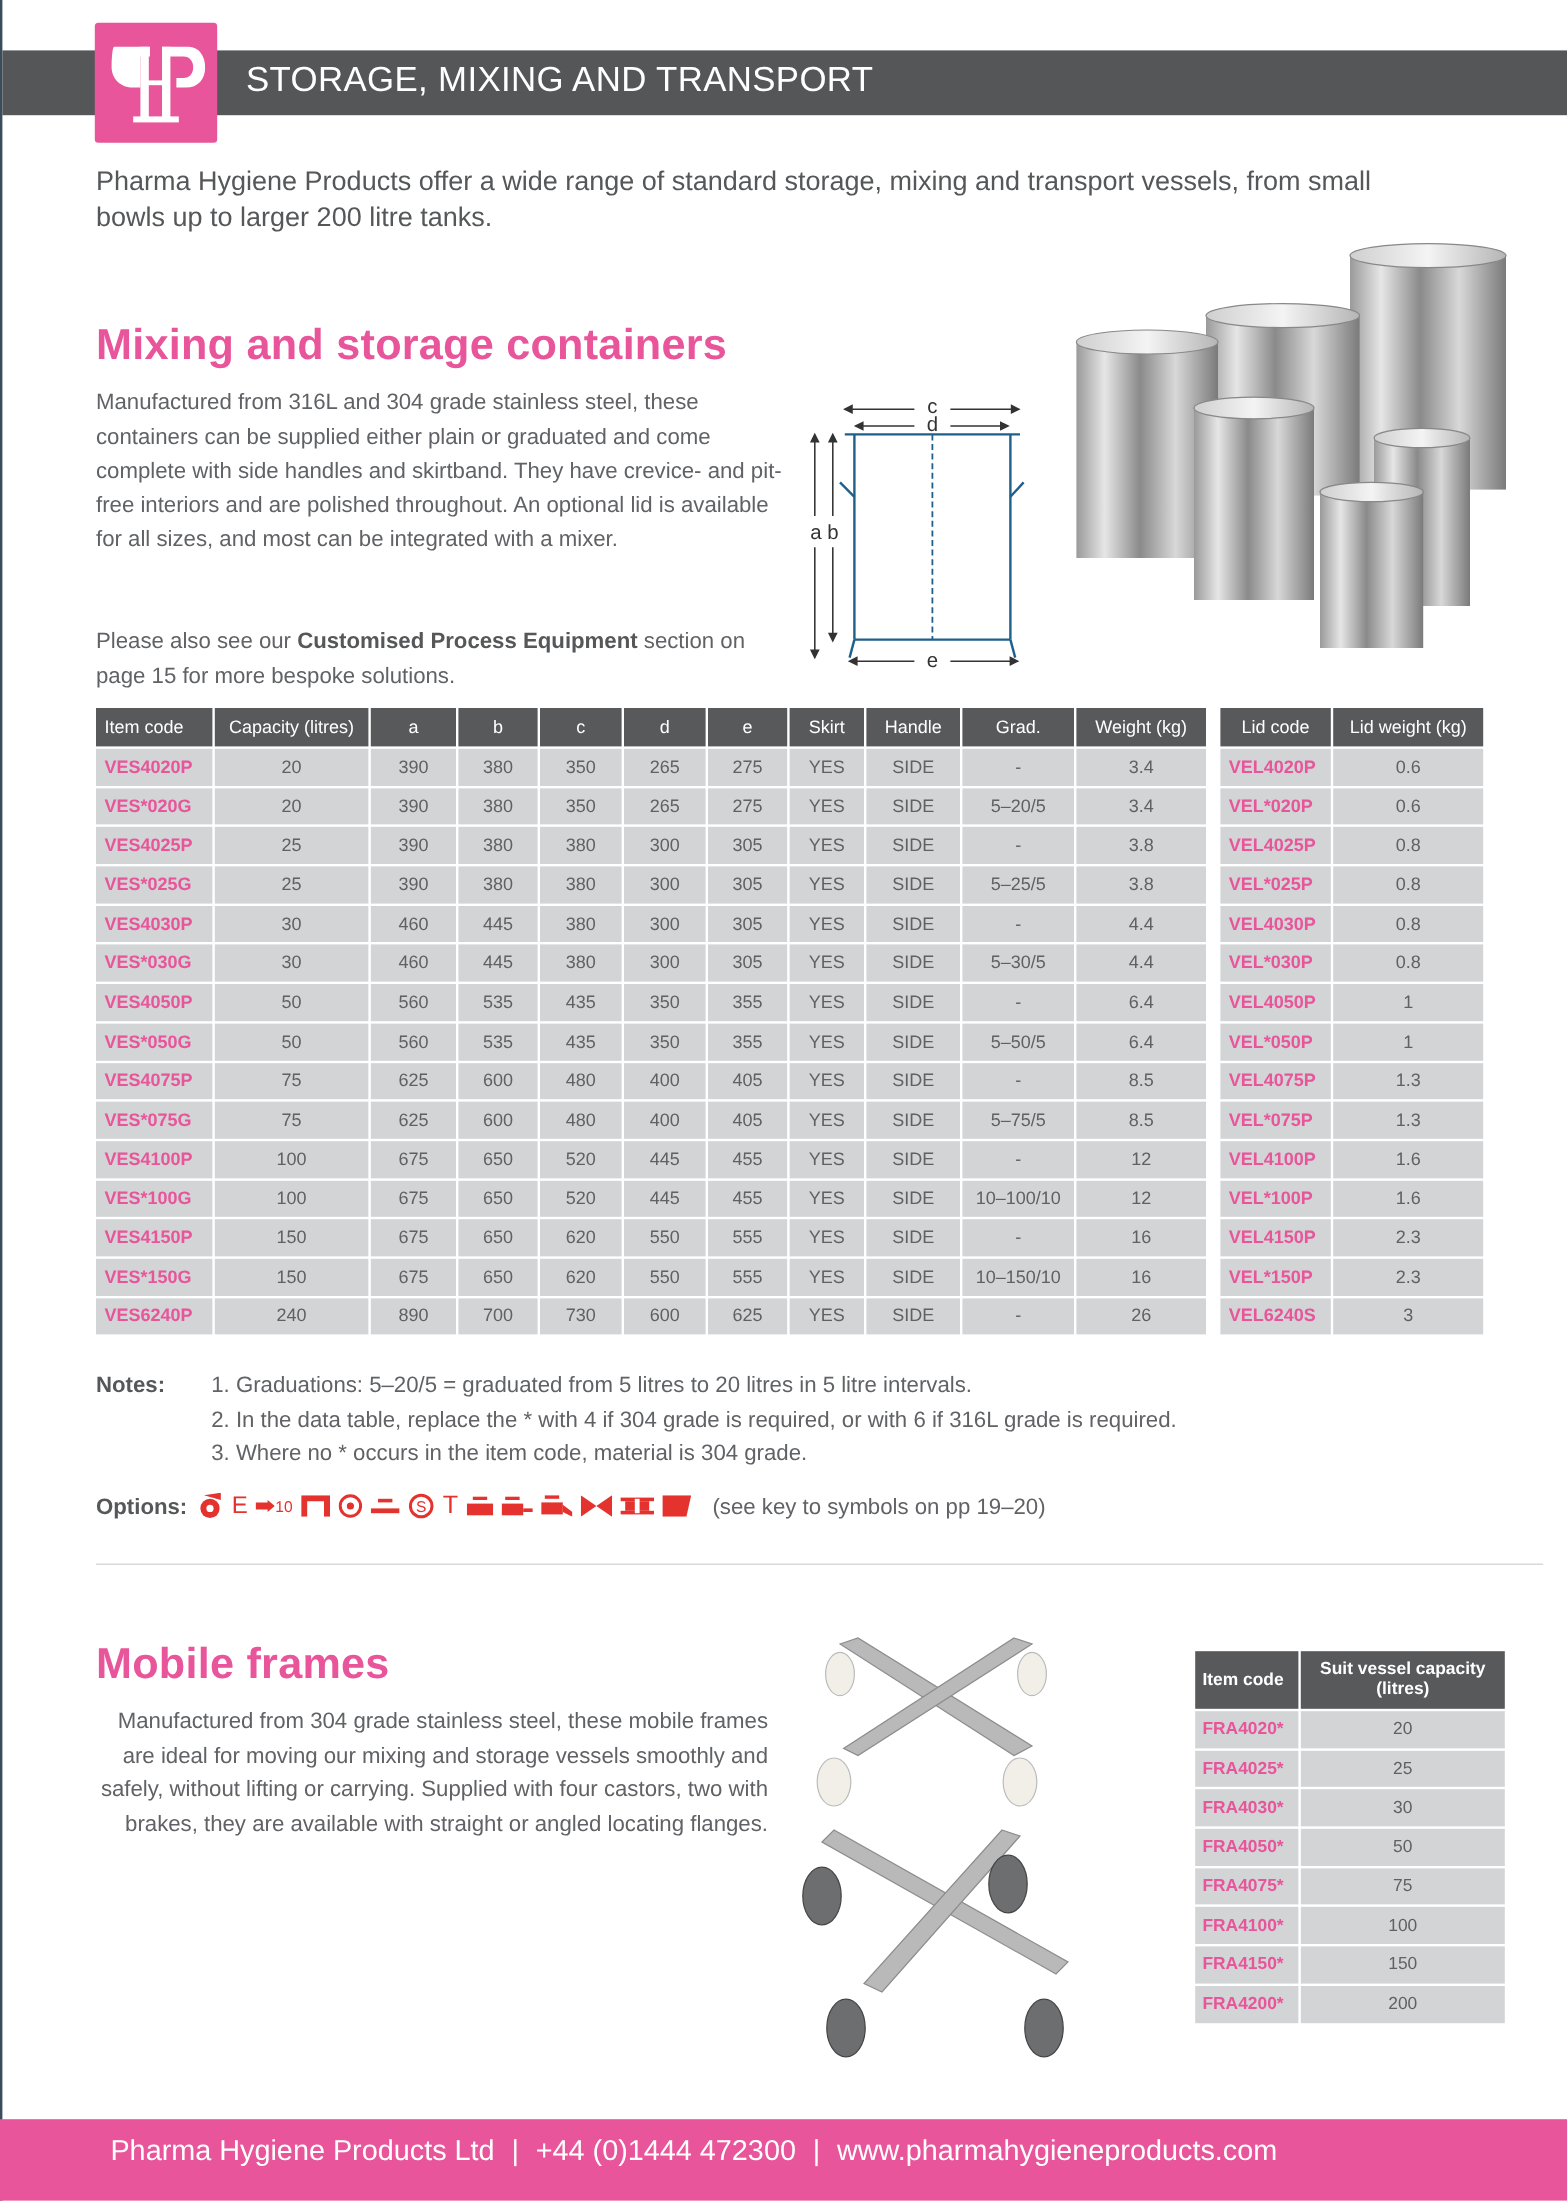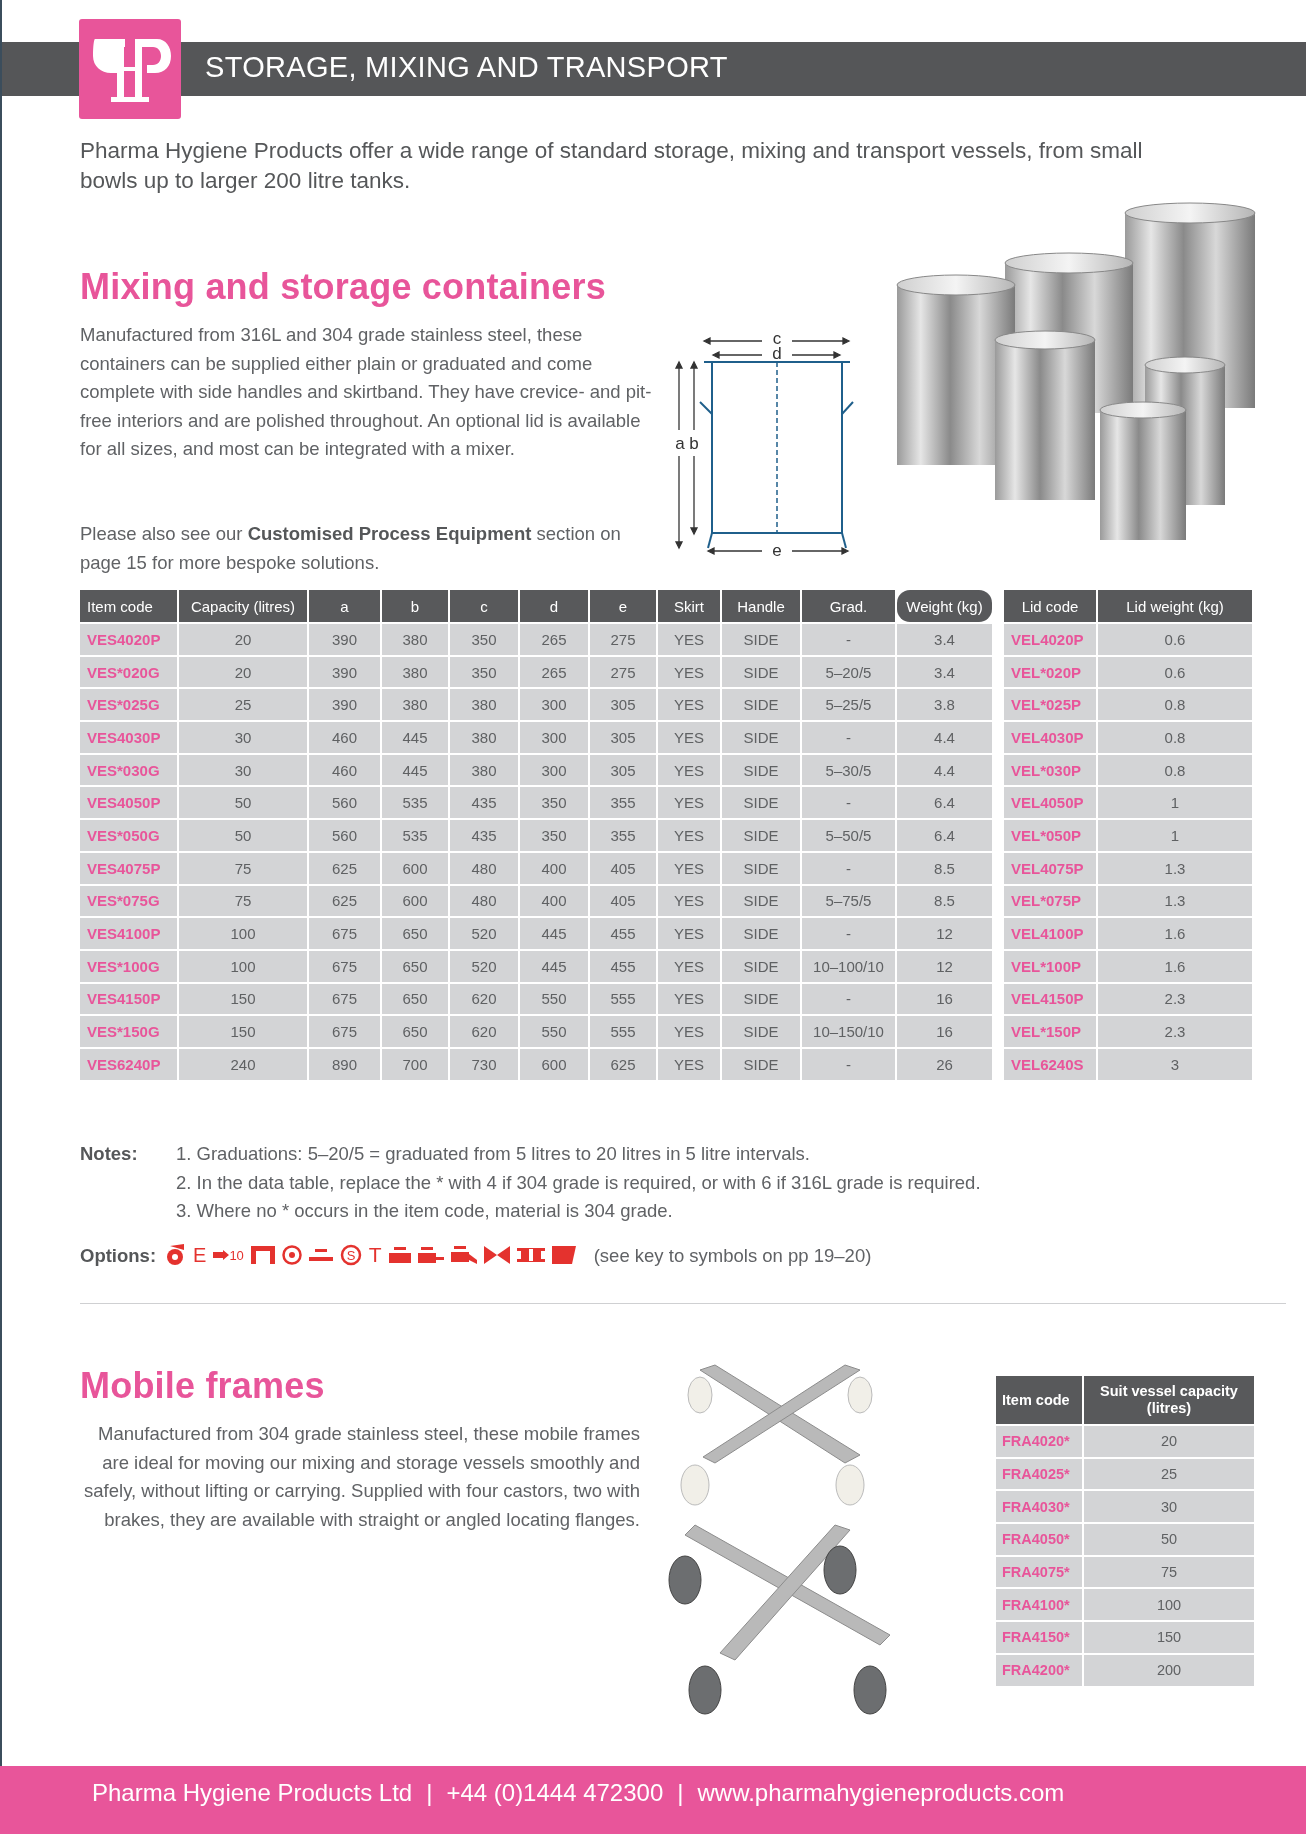--- a/index.html
+++ b/index.html
@@ -176,24 +176,24 @@
       <th class="left" style="width:97px;">Item code</th>
       <th style="width:128px;">Capacity (litres)</th>
       <th style="width:71px;">a</th>
       <th style="width:66px;">b</th>
       <th style="width:68px;">c</th>
       <th style="width:68px;">d</th>
       <th style="width:66px;">e</th>
       <th style="width:62px;">Skirt</th>
       <th style="width:78px;">Handle</th>
       <th style="width:93px;">Grad.</th>
-      <th style="width:95px;border-radius:13px;">Weight (kg)</th>
+      <th style="width:108px;">Weight (kg)</th>
       <th style="width:8px; background:#fff;"></th>
       <th style="width:92px;">Lid code</th>
-      <th style="width:154px;">Lid weight (kg)</th>
+      <th style="width:125px;">Lid weight (kg)</th>
     </tr>
   </thead>
   <tbody id="spec-body">
       <tr>
         <td class="code">VES4020P</td>
         <td>20</td>
         <td>390</td>
         <td>380</td>
         <td>350</td>
         <td>265</td>
@@ -214,20 +214,36 @@
         <td>350</td>
         <td>265</td>
         <td>275</td>
         <td>YES</td>
         <td>SIDE</td>
         <td>5–20/5</td>
         <td>3.4</td>
         <td style="background: rgb(255, 255, 255);"></td>
         <td class="code">VEL*020P</td>
         <td>0.6</td>
+      </tr>
+      <tr>
+        <td class="code">VES4025P</td>
+        <td>25</td>
+        <td>390</td>
+        <td>380</td>
+        <td>380</td>
+        <td>300</td>
+        <td>305</td>
+        <td>YES</td>
+        <td>SIDE</td>
+        <td>-</td>
+        <td>3.8</td>
+        <td style="background: rgb(255, 255, 255);"></td>
+        <td class="code">VEL4025P</td>
+        <td>0.8</td>
       </tr>
       <tr>
         <td class="code">VES*025G</td>
         <td>25</td>
         <td>390</td>
         <td>380</td>
         <td>380</td>
         <td>300</td>
         <td>305</td>
         <td>YES</td>

